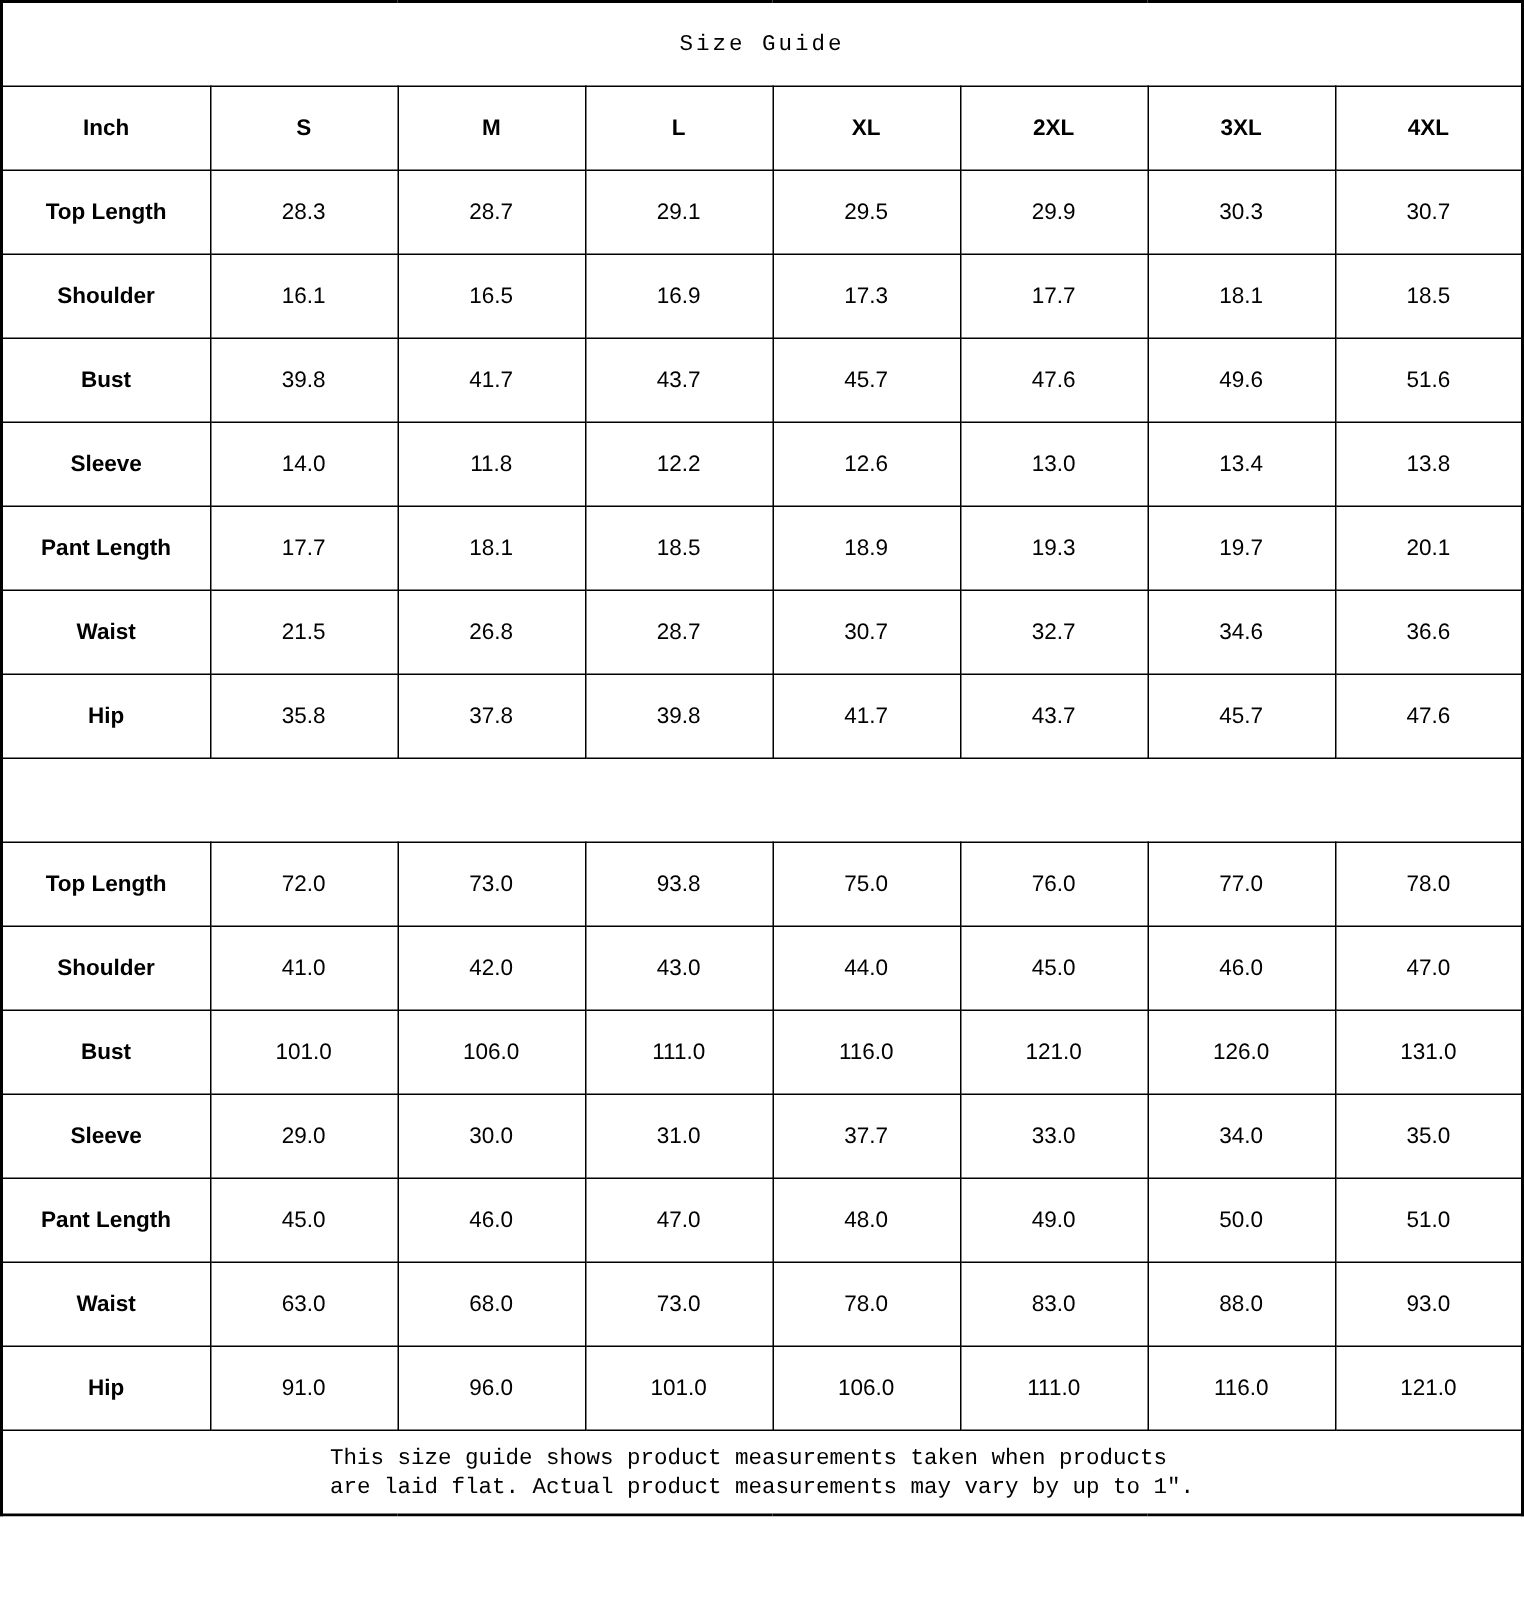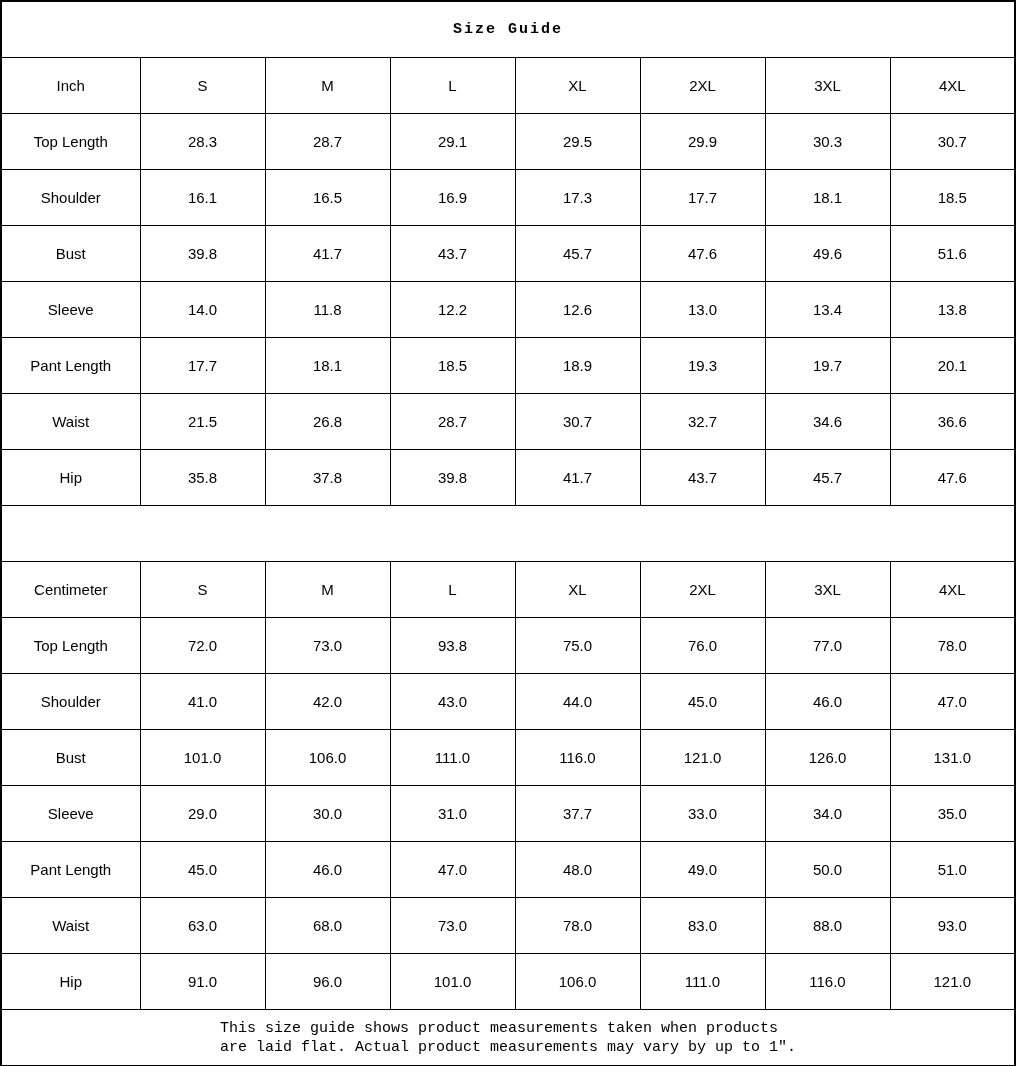--- a/index.html
+++ b/index.html
@@ -23,24 +23,24 @@
     vertical-align: middle;
     height: 55px;
     padding: 0;
     font-size: 15px;
     overflow: hidden;
   }
   td.title-cell {
     font-family: "Liberation Mono", "DejaVu Sans Mono", monospace;
     font-size: 22px;
     letter-spacing: 2px;
+    font-weight: normal;
+  }
+  td.unit-cell, td.size-cell, td.label-cell {
     font-weight: bold;
-  }
-  td.unit-cell, td.size-cell, td.label-cell {
-    font-weight: normal;
   }
   td.spacer-cell {
     height: 54px;
   }
   td.footer-cell {
     font-family: "Liberation Mono", "DejaVu Sans Mono", monospace;
     font-size: 15px;
     height: 56px;
     margin-left: 40px;
   }
@@ -148,30 +148,20 @@
         <td>41.7</td>
         <td>43.7</td>
         <td>45.7</td>
         <td>47.6</td>
       </tr>
     </tbody>
   <tbody>
     <tr>
       <td class="spacer-cell" colspan="8"></td>
     </tr>
-    <tr>
-      <td class="unit-cell">Centimeter</td>
-      <td class="size-cell">S</td>
-      <td class="size-cell">M</td>
-      <td class="size-cell">L</td>
-      <td class="size-cell">XL</td>
-      <td class="size-cell">2XL</td>
-      <td class="size-cell">3XL</td>
-      <td class="size-cell">4XL</td>
-    </tr>
   </tbody>
   <tbody id="cm-body">
       <tr>
         <td class="label-cell">Top Length</td>
         <td>72.0</td>
         <td>73.0</td>
         <td>93.8</td>
         <td>75.0</td>
         <td>76.0</td>
         <td>77.0</td>

